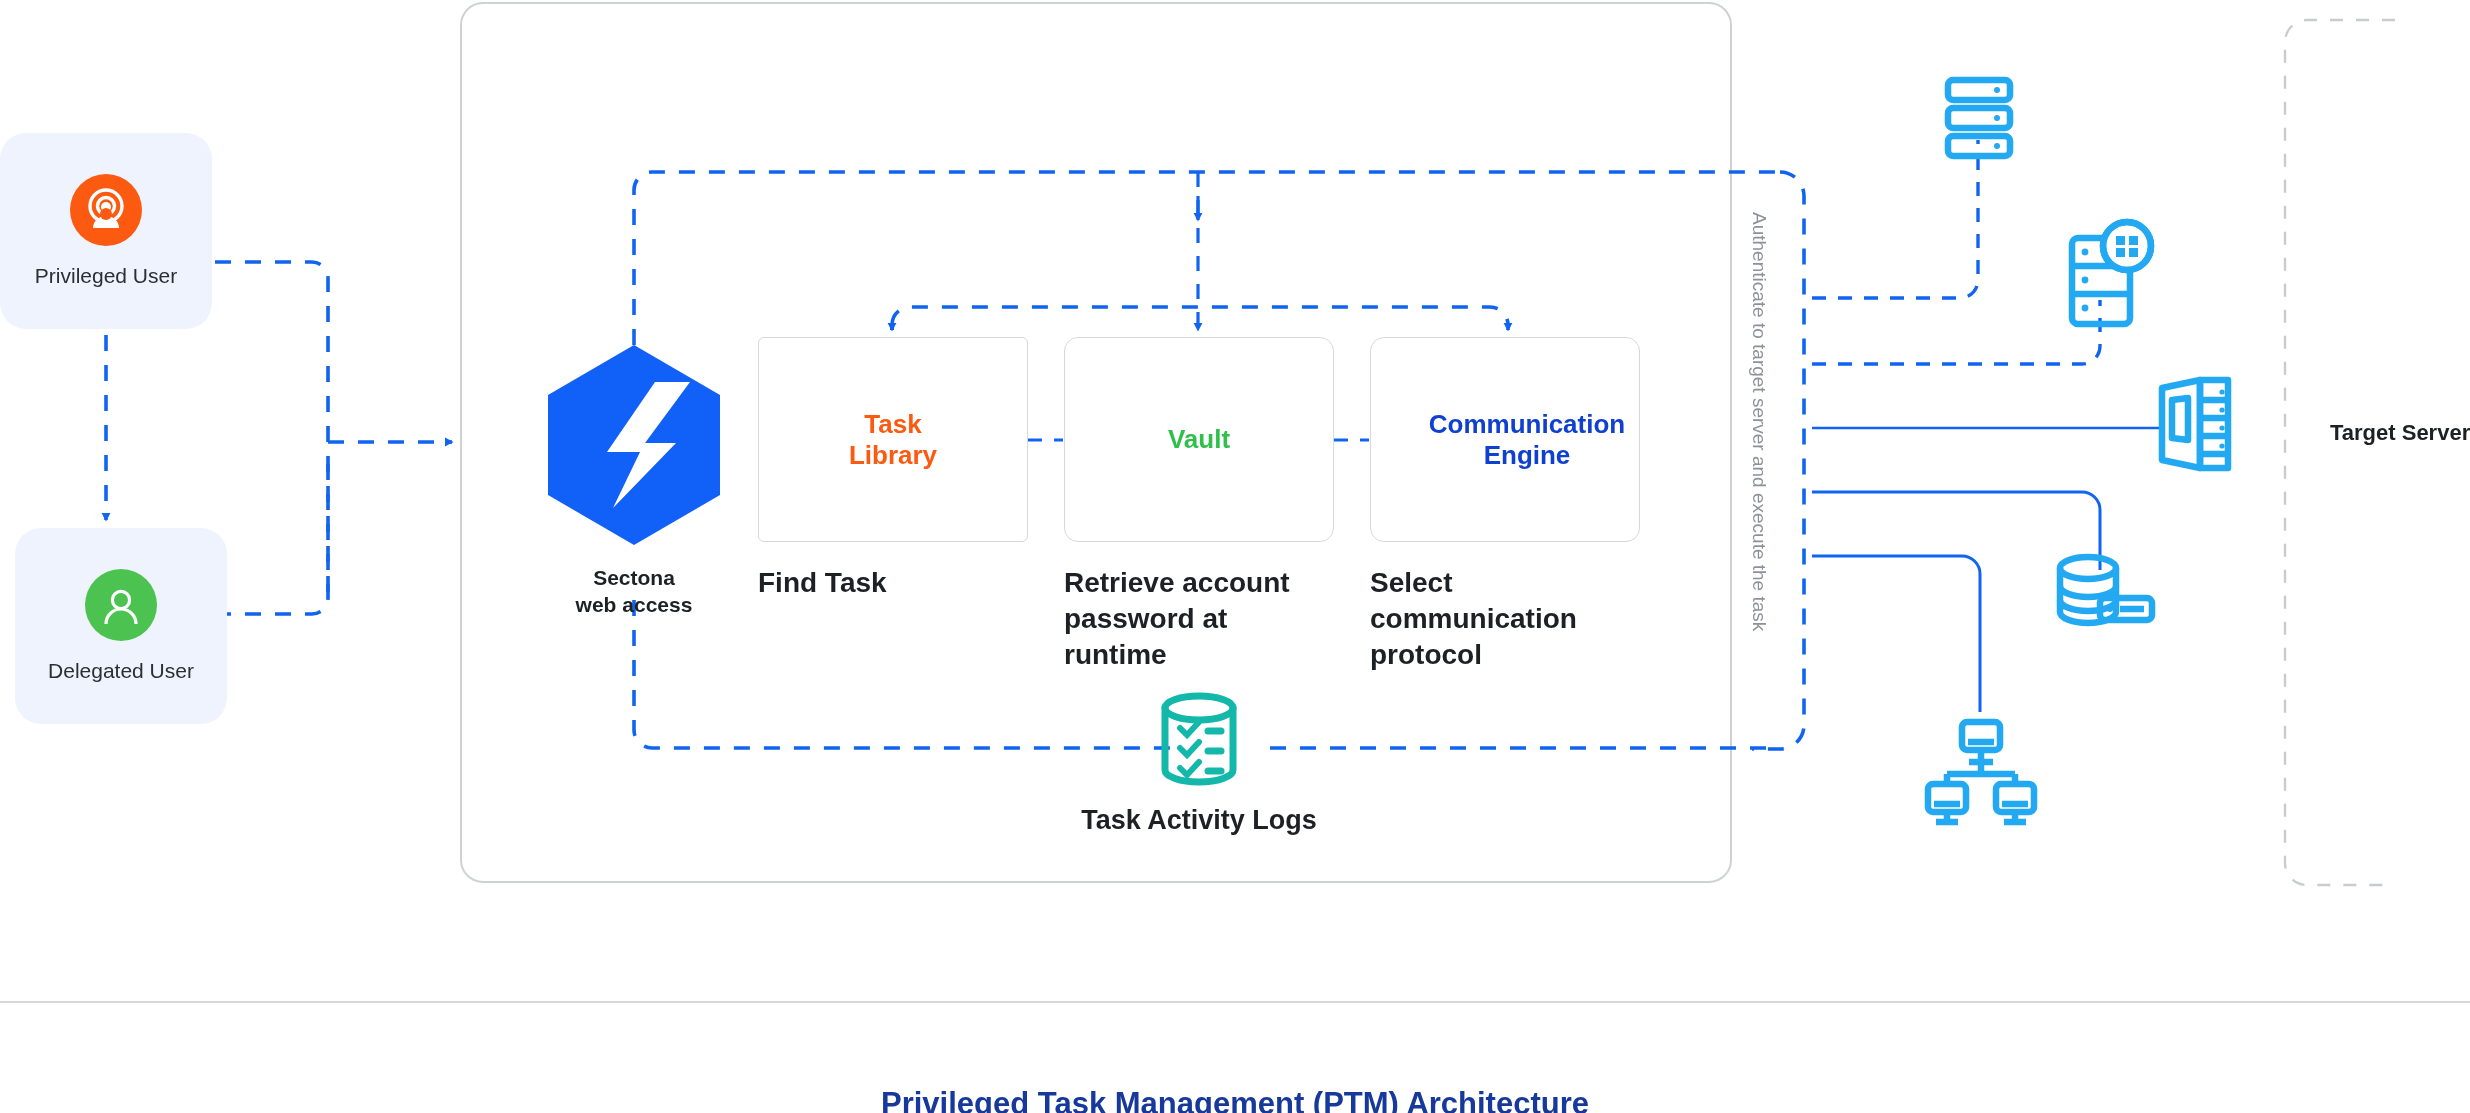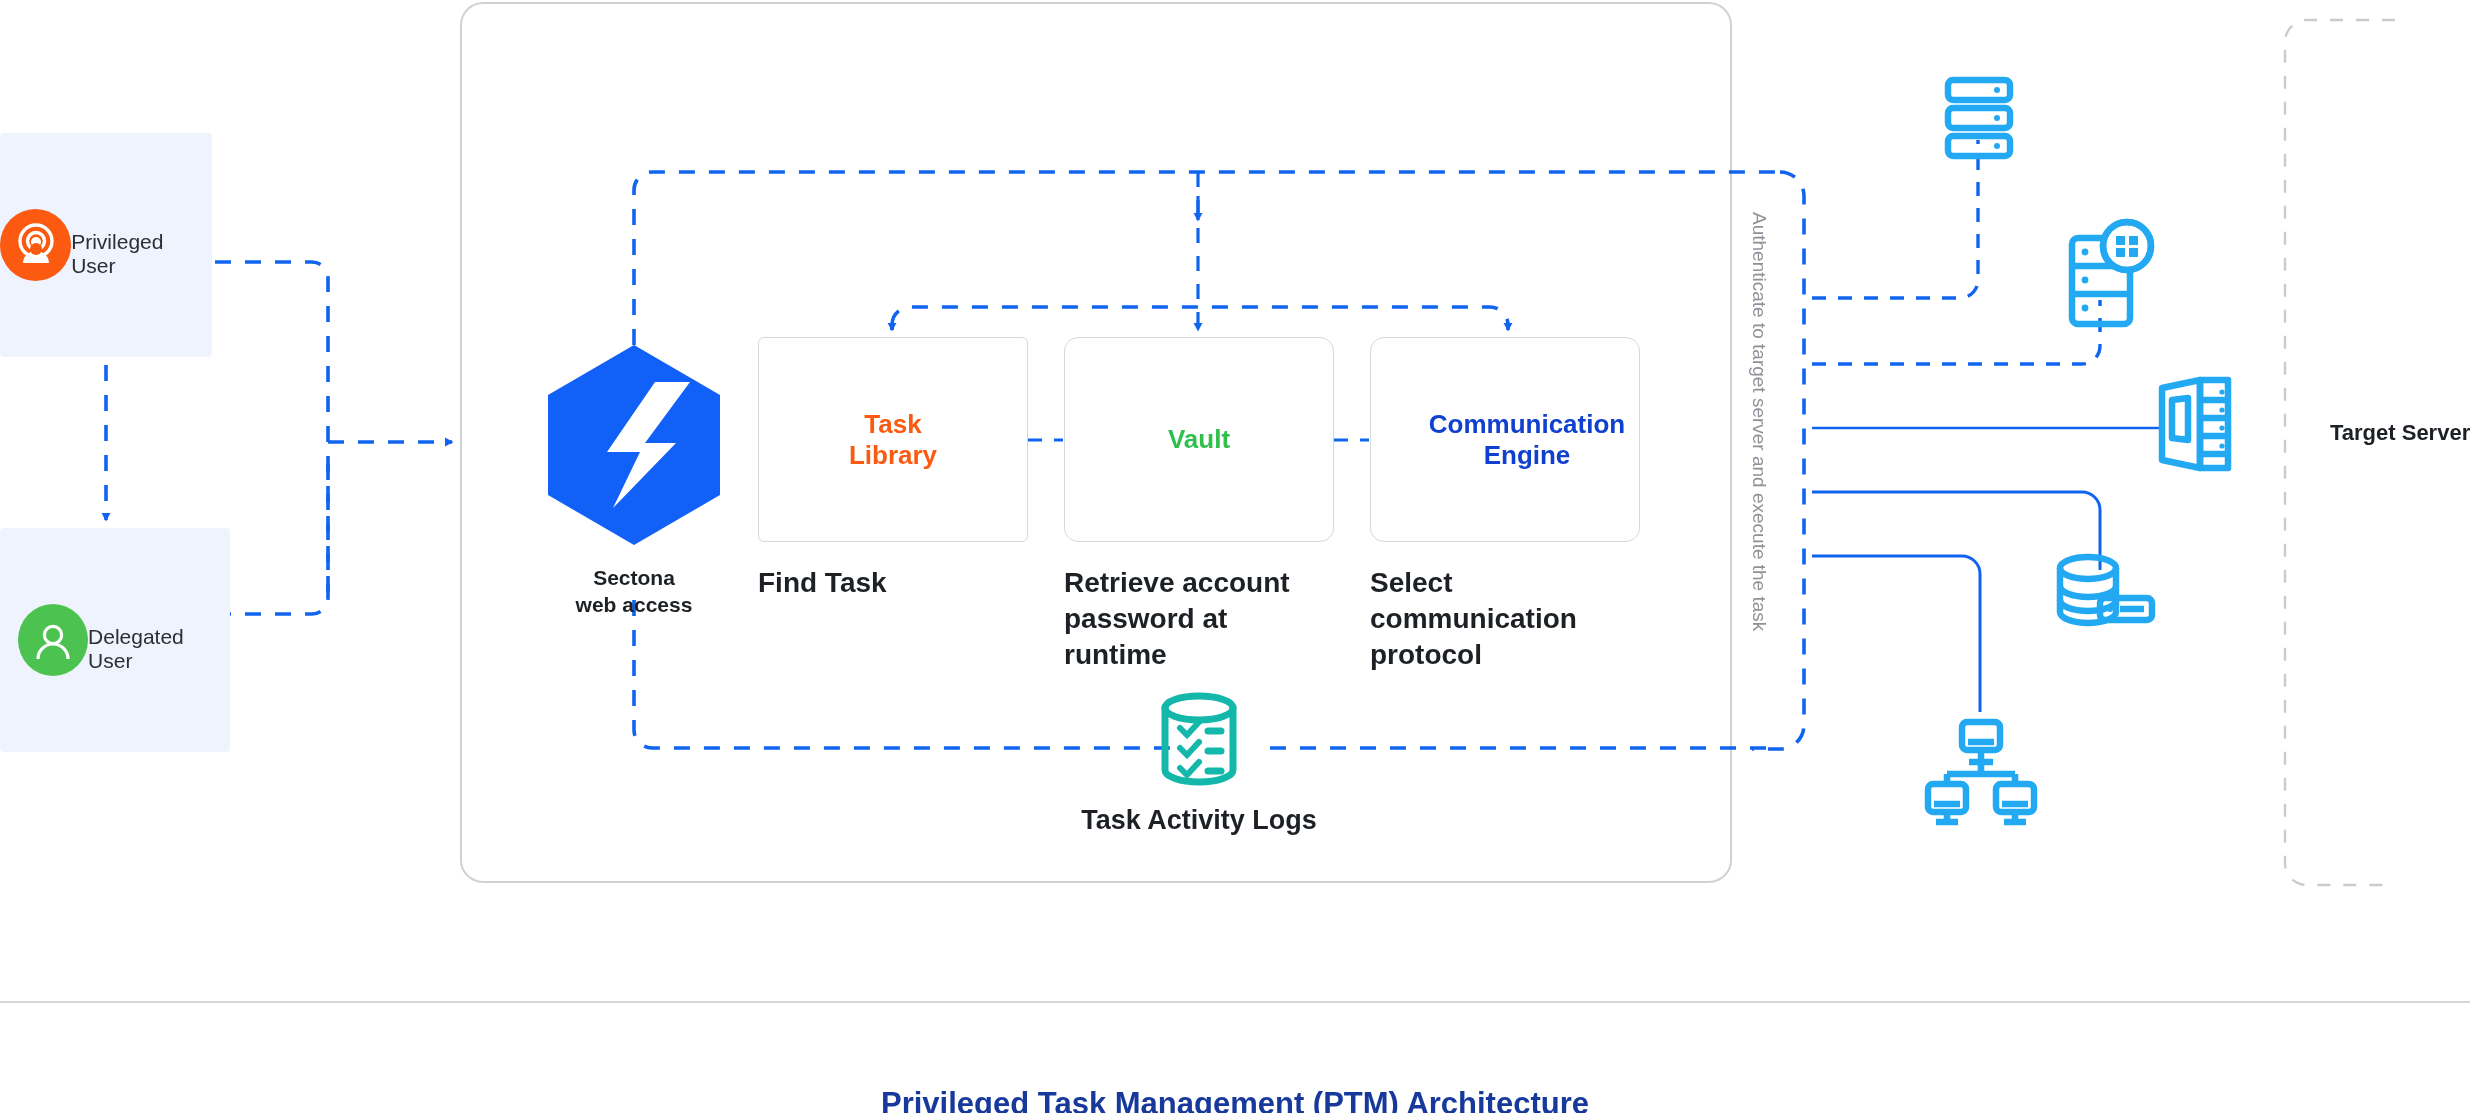--- a/index.html
+++ b/index.html
@@ -2,22 +2,22 @@
 <html><head>
 <meta charset="utf-8">
 <style>
   html,body{margin:0;padding:0;background:#ffffff;}
   body{width:2470px;height:1113px;position:relative;overflow:hidden;
        font-family:"Liberation Sans","DejaVu Sans",sans-serif;}
   .stage{position:absolute;left:0;top:0;width:2470px;height:1113px;}
   svg.layer{position:absolute;left:0;top:0;width:2470px;height:1113px;overflow:visible;}
 
   
-  .user-card{position:absolute;width:212px;height:224px;background:#eef3fd;
-             border-radius:4px;display:flex;flex-direction:row;
+  .user-card{position:absolute;width:212px;height:196px;background:#eef3fd;
+             border-radius:26px;display:flex;flex-direction:column;
              align-items:center;justify-content:center;}
   .user-card .ico{width:72px;height:72px;border-radius:50%;
                   display:flex;align-items:center;justify-content:center;}
   .user-card .ulabel{margin-top:18px;font-size:21px;color:#2b2f33;}
 
   
   .pbox{position:absolute;width:270px;height:205px;border:1.6px solid #d6d8da;
         border-radius:14px;background:#ffffff;display:flex;align-items:center;
         justify-content:center;box-sizing:border-box;}
   .pbox span{font-size:26px;font-weight:bold;line-height:1.18;text-align:center;}
@@ -167,21 +167,21 @@
         <circle cx="26" cy="22" r="16" fill="none" stroke="#ffffff" stroke-width="3.4"></circle>
         <circle cx="26" cy="22" r="8.5" fill="none" stroke="#ffffff" stroke-width="3.4"></circle>
         <circle cx="26" cy="23" r="5" fill="#ffffff"></circle>
         <path d="M26 32 c-8 0 -13 6 -13 12 h26 c0 -6 -5 -12 -13 -12 z" fill="#ffffff"></path>
         <circle cx="26" cy="30" r="6" fill="#fb5a10"></circle>
       </svg>
     </div>
     <div class="ulabel">Privileged User</div>
   </div>
 
-  <div class="user-card" style="left:0px;top:528px;padding-left:18px;">
+  <div class="user-card" style="left:15px;top:528px;">
     <div class="ico" style="background:#4cc251;">
       <svg width="52" height="52" viewBox="0 0 52 52">
         <circle cx="26" cy="26" r="26" fill="#4cc251"></circle>
         <circle cx="26" cy="21" r="8.6" fill="none" stroke="#ffffff" stroke-width="3.2"></circle>
         <path d="M11 45 a15 15 0 0 1 30 0" fill="none" stroke="#ffffff" stroke-width="3.2"></path>
       </svg>
     </div>
     <div class="ulabel">Delegated User</div>
   </div>
 

